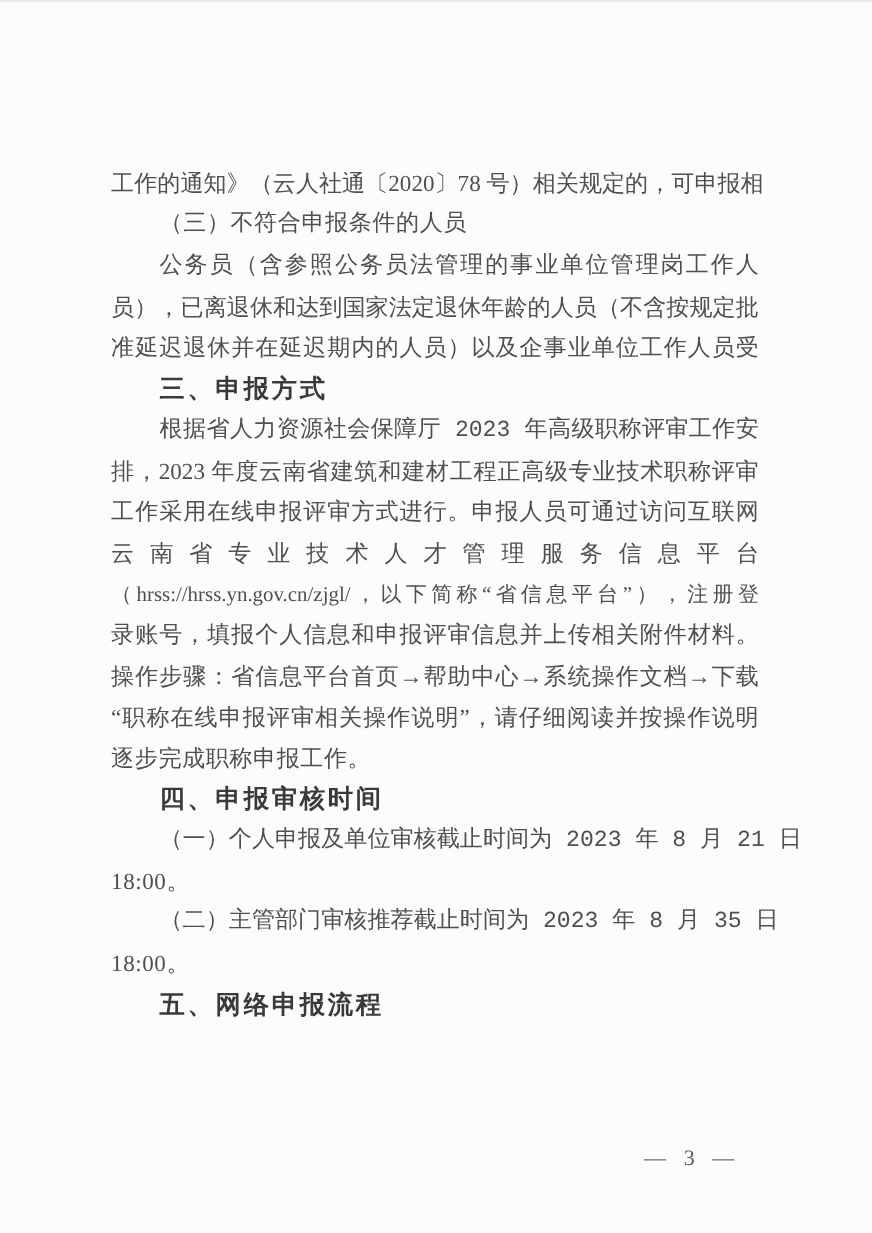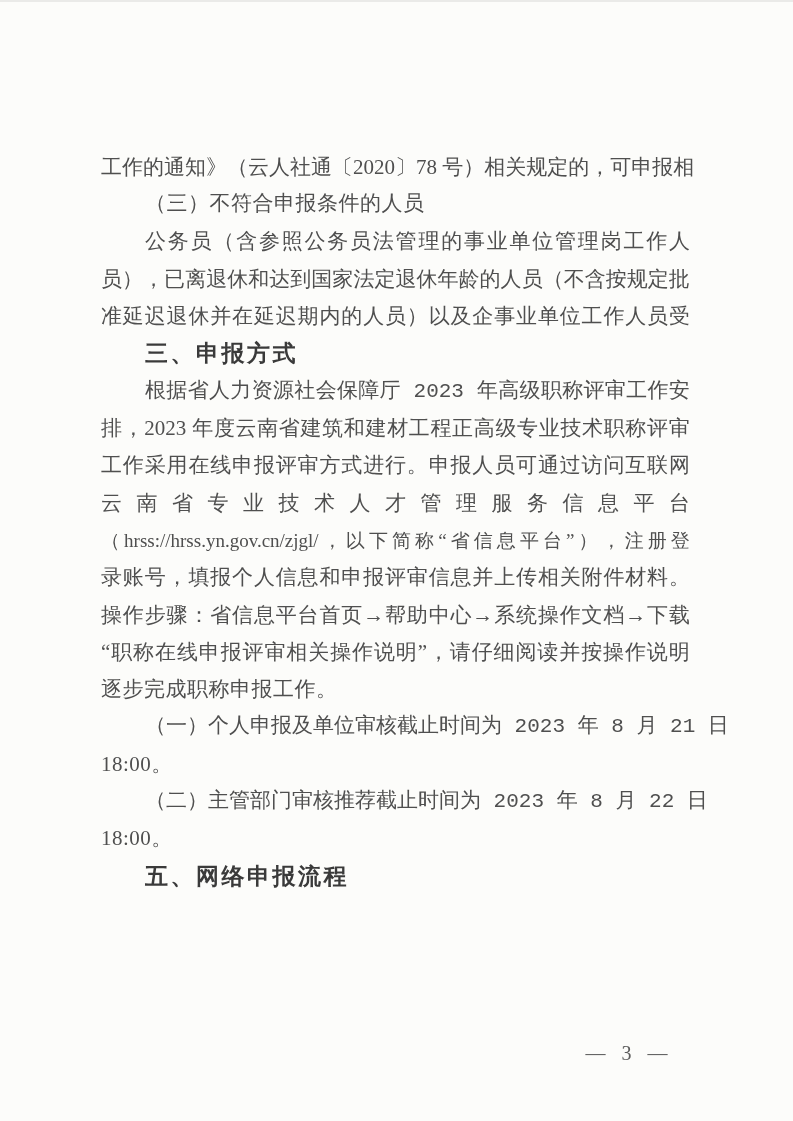--- a/index.html
+++ b/index.html
@@ -392,20 +392,21 @@
       <span>阅</span>
       <span>读</span>
       <span>并</span>
       <span>按</span>
       <span>操</span>
       <span>作</span>
       <span>说</span>
       <span>明</span>
     </div>
     <div class="line plain">逐步完成职称申报工作。</div>
+    <div class="line indent heading">四、申报审核时间</div>
     <div class="line indent justify">
       <span>（</span>
       <span>一</span>
       <span>）</span>
       <span>个</span>
       <span>人</span>
       <span>申</span>
       <span>报</span>
       <span>及</span>
       <span>单</span>
@@ -439,20 +440,20 @@
       <span>荐</span>
       <span>截</span>
       <span>止</span>
       <span>时</span>
       <span>间</span>
       <span>为</span>
       <span> 2023 </span>
       <span>年</span>
       <span> 8 </span>
       <span>月</span>
-      <span> 22 </span>
+      <span> 35 </span>
       <span>日</span>
     </div>
     <div class="line plain">18:00。</div>
     <div class="line indent heading">五、网络申报流程</div>
   </div>
 
 <div class="page-number">— 3 —</div>
 
 </body></html>

